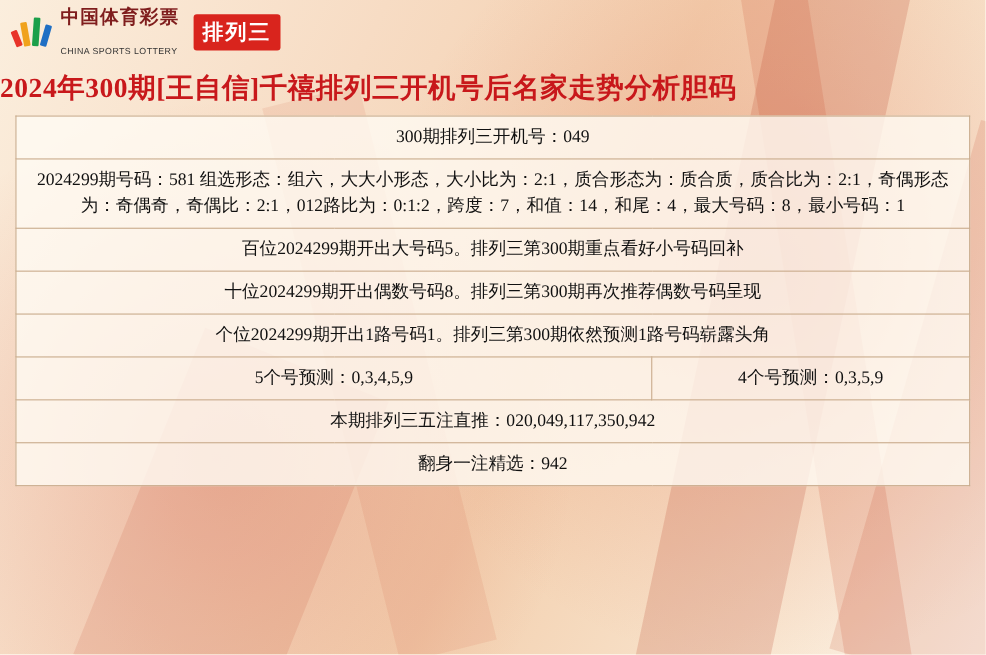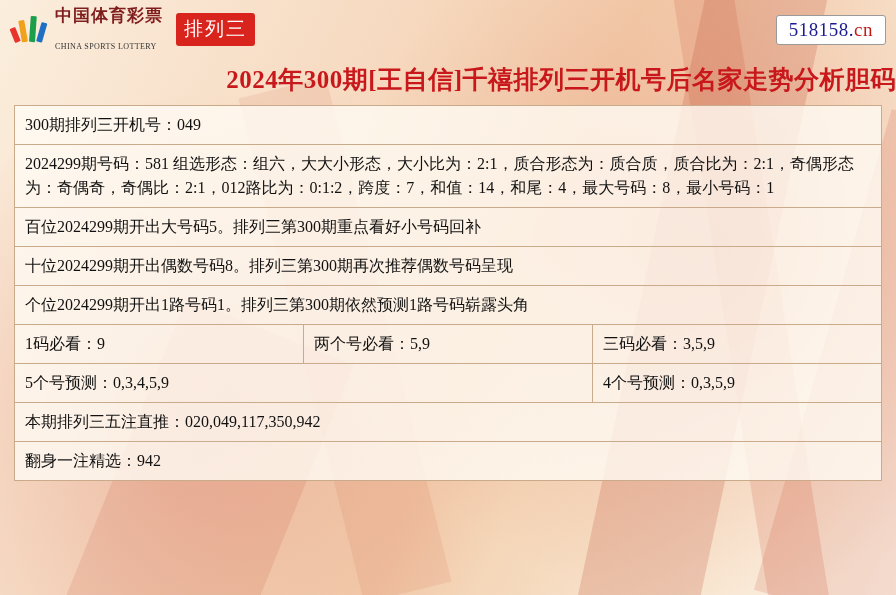--- a/index.html
+++ b/index.html
@@ -73,33 +73,33 @@
     line-height: 1.05;
   }
   .logo-cn {
     font-family: "Liberation Sans", sans-serif;
     font-size: 17px;
     font-weight: bold;
     color: #7f1d1d;
     letter-spacing: 1px;
   }
   .logo-en {
-    font-family: Liberation Serif, serif;
+    font-family: Liberation Sans, sans-serif;
     font-size: 8px;
     color: #333;
     letter-spacing: 0.4px;
     margin-top: 18px;
   }
   .logo-badge {
     margin-left: 6px;
     background: #d9241d;
     color: #fff;
     font-family: "Liberation Sans", sans-serif;
     font-size: 19px;
-    font-weight: normal;
+    font-weight: bold;
     letter-spacing: 2px;
     padding: 3px 8px 4px 8px;
     border-radius: 3px;
     text-align: center;
   }
   .header-spacer { flex: 1; }
   .site-url {
     background: #ffffff;
     border: 1px solid #9a9a9a;
     border-radius: 3px;
@@ -108,21 +108,21 @@
     font-size: 19px;
     color: #1b1b8f;
     letter-spacing: 0.5px;
   }
   .site-url .tld { color: #c01a1a; }
 
   
   .page-title {
     position: relative;
     z-index: 2;
-    text-align: right;
+    text-align: left;
     font-size: 25px;
     font-weight: bold;
     color: #c8181b;
     letter-spacing: 0.5px;
     margin: 4px 0 9px 0;
     font-family: "Liberation Serif", serif;
   }
 
   
   .table-wrap {
@@ -134,20 +134,21 @@
     width: 100%;
     border-collapse: collapse;
     background: rgba(255, 251, 244, 0.80);
     table-layout: fixed;
   }
   table.info td {
     border: 1px solid #c9ab8c;
     padding: 7px 10px;
     font-size: 16px;
     color: #111;
+    text-align: center;
     line-height: 1.5;
     font-family: "Liberation Serif", serif;
   }
   td.left-text {
     text-align: left;
     line-height: 1.55;
   }
   .footer-note {
     text-align: center;
     color: #b31717;
@@ -173,21 +174,20 @@
       <div class="bar b3"></div>
       <div class="bar b4"></div>
     </div>
     <div class="logo-text">
       <div class="logo-cn">中国体育彩票</div>
       <div class="logo-en">CHINA SPORTS LOTTERY</div>
     </div>
     <div class="logo-badge">排列三</div>
   </div>
   <div class="header-spacer"></div>
-  <div class="site-url"><span>518158.</span><span class="tld">cn</span></div>
 </div>
 
 <div class="page-title">2024年300期[王自信]千禧排列三开机号后名家走势分析胆码</div>
 
 <div class="table-wrap">
   <table class="info">
     <tbody>
       <tr>
         <td colspan="3">300期排列三开机号：049</td>
       </tr>
@@ -197,25 +197,20 @@
       <tr>
         <td colspan="3">百位2024299期开出大号码5。排列三第300期重点看好小号码回补</td>
       </tr>
       <tr>
         <td colspan="3">十位2024299期开出偶数号码8。排列三第300期再次推荐偶数号码呈现</td>
       </tr>
       <tr>
         <td colspan="3">个位2024299期开出1路号码1。排列三第300期依然预测1路号码崭露头角</td>
       </tr>
       <tr>
-        <td>1码必看：9</td>
-        <td>两个号必看：5,9</td>
-        <td>三码必看：3,5,9</td>
-      </tr>
-      <tr>
         <td colspan="2">5个号预测：0,3,4,5,9</td>
         <td>4个号预测：0,3,5,9</td>
       </tr>
       <tr>
         <td colspan="3">本期排列三五注直推：020,049,117,350,942</td>
       </tr>
       <tr>
         <td colspan="3">翻身一注精选：942</td>
       </tr>
     </tbody>

